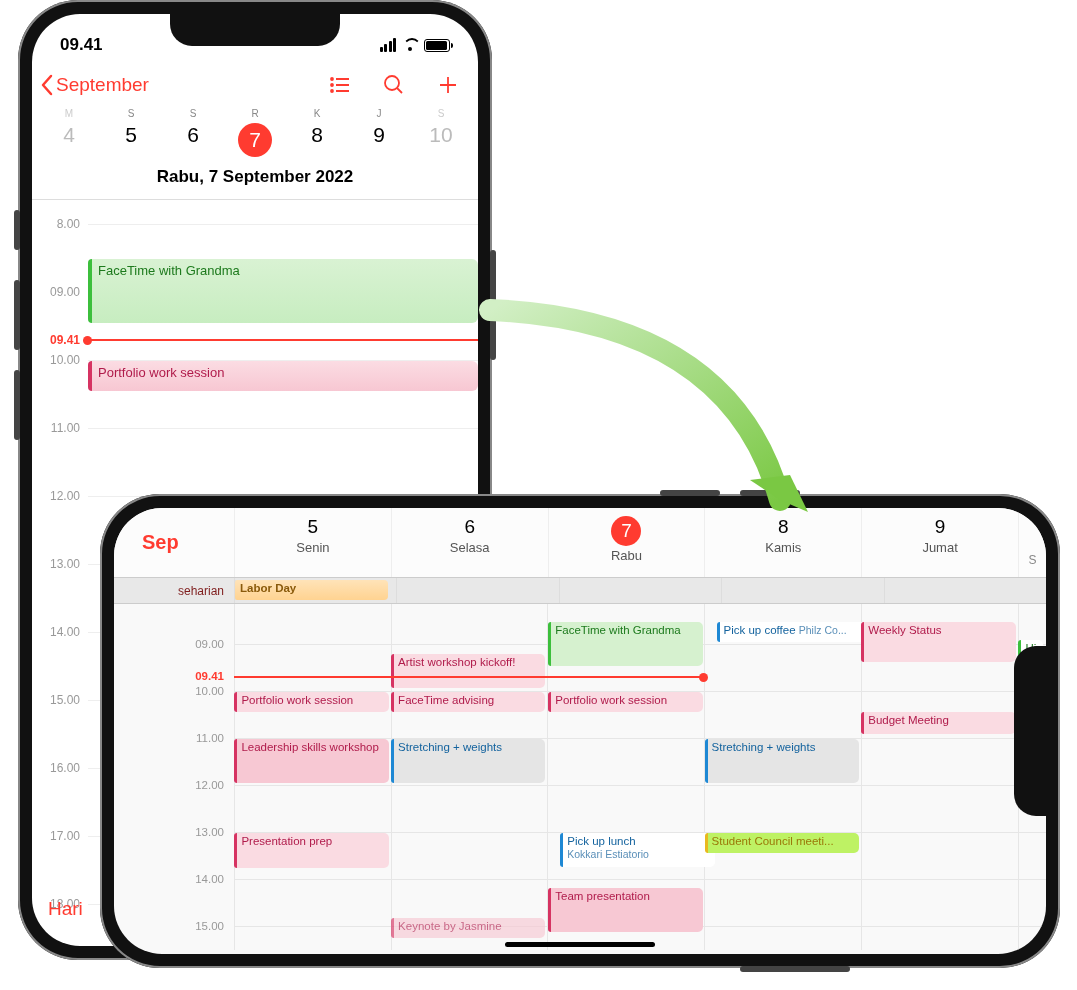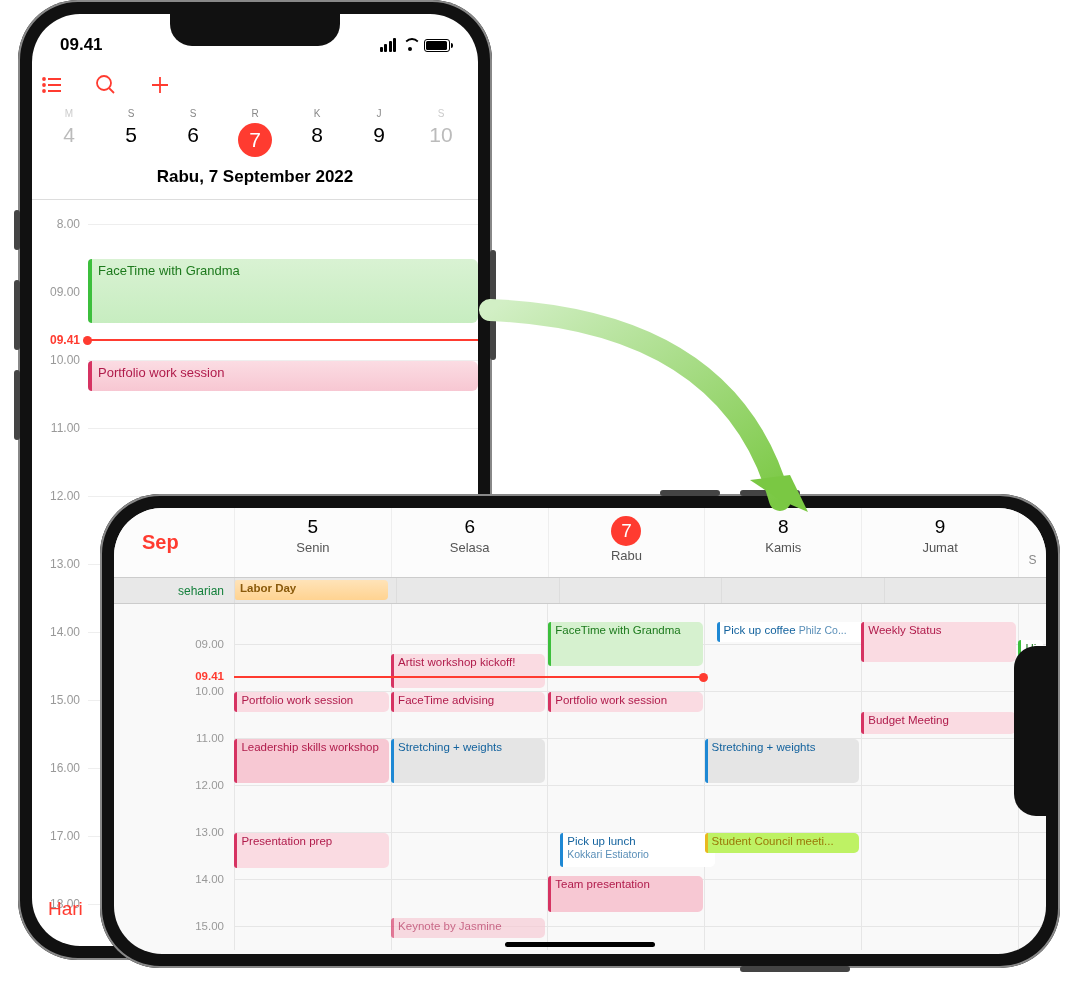--- a/index.html
+++ b/index.html
@@ -101,21 +101,21 @@
 
   .wk-head { display:flex; height:70px; border-bottom:1px solid #ccc; background:#fcfcfc; }
   .wk-head .month { width:120px; display:flex; align-items:center; padding-left:28px; color:#ff3b30; font-size:20px; font-weight:600; }
   .wk-col { flex:1; text-align:center; padding-top:8px; border-left:1px solid #eee; }
   .wk-col .num { font-size:19px; color:#000; }
   .wk-col.sel .num { display:inline-flex; width:30px; height:30px; background:#ff3b30; color:#fff; border-radius:50%; align-items:center; justify-content:center; }
   .wk-col .name { font-size:13px; color:#555; margin-top:2px; }
   .wk-last { width:28px; border-left:1px solid #eee; padding-top:45px; font-size:12px; color:#888; text-align:center; }
 
   .allday { display:flex; height:26px; background:#e8e8e8; border-bottom:1px solid #ccc; font-size:12px; }
-  .allday .lbl { width:120px; text-align:right; padding-right:10px; line-height:26px; color:#15803d; }
+  .allday .lbl { width:120px; text-align:right; padding-right:10px; line-height:26px; color:#7f1d1d; }
   .allday .cells { flex:1; display:flex; position:relative; }
   .allday .cells > div { flex:1; border-left:1px solid #ddd; }
   .allday-ev { position:absolute; top:2px; height:20px; background:linear-gradient(#ffe3b8,#ffd391); border-left:4px solid #e89b1f; border-radius:3px 4px 4px 3px; font-size:11.5px; padding:2px 5px; color:#8a5a0b; font-weight:700; }
 
   .wk-grid { position:relative; display:flex; height:346px; overflow:hidden; }
   .wk-times { width:120px; position:relative; }
   .wk-times .tlabel { position:absolute; right:10px; font-size:11.5px; color:#999; transform:translateY(-50%); }
   .wk-times .tnow { position:absolute; right:10px; font-size:11.5px; color:#ff3b30; font-weight:600; transform:translateY(-50%); }
   .wk-body { flex:1; position:relative; }
   .wk-body .hline { position:absolute; left:0; right:0; border-top:1px solid #e6e6e6; }
@@ -156,20 +156,26 @@
             <i></i>
             <i></i>
             <i></i>
           </span>
         <span class="s-wifi"></span>
         <span class="s-batt"></span>
       </div>
     </div>
 
     <div class="nav-row">
+      <div class="back">
+        <svg viewBox="0 0 14 22">
+            <path d="M11 2 L3 11 L11 20" fill="none" stroke="#ff3b30" stroke-width="2.5" stroke-linecap="round" stroke-linejoin="round"></path>
+          </svg>
+        <span>September</span>
+      </div>
       <div class="nav-icons">
         <svg viewBox="0 0 24 24">
             <line x1="8" y1="6" x2="21" y2="6"></line>
             <line x1="8" y1="12" x2="21" y2="12"></line>
             <line x1="8" y1="18" x2="21" y2="18"></line>
             <circle cx="4" cy="6" r="1" fill="#ff3b30"></circle>
             <circle cx="4" cy="12" r="1" fill="#ff3b30"></circle>
             <circle cx="4" cy="18" r="1" fill="#ff3b30"></circle>
           </svg>
         <svg viewBox="0 0 24 24">
@@ -347,18 +353,18 @@
         <div class="wev pink" style="left:77.25%;width:19%;top:108px;height:22px">Budget Meeting</div>
 
         <div class="wev pink2" style="left:0.05%;width:19%;top:135px;height:44px">Leadership skills workshop</div>
         <div class="wev blue" style="left:19.35%;width:19%;top:135px;height:44px">Stretching + weights</div>
         <div class="wev blue" style="left:57.95%;width:19%;top:135px;height:44px">Stretching + weights</div>
 
         <div class="wev pink" style="left:0.05%;width:19%;top:229px;height:35px">Presentation prep</div>
         <div class="wev blue-out" style="left:38.7%;width:19%;top:229px;height:34px"><span>Pick up lunch</span><br><span class="sub">Kokkari Estiatorio</span></div>
         <div class="wev yellow" style="left:57.95%;width:19%;top:229px;height:20px">Student Council meeti...</div>
 
-        <div class="wev pink2" style="left:38.7%;width:19%;top:272px;height:36px">Team presentation</div>
+        <div class="wev pink2" style="left:38.7%;width:19%;top:284px;height:44px">Team presentation</div>
         <div class="wev pink2" style="left:19.35%;width:19%;top:314px;height:20px;opacity:.65">Keynote by Jasmine</div>
       </div>
     </div>
   </div>
 </div>
 
 </body></html>

